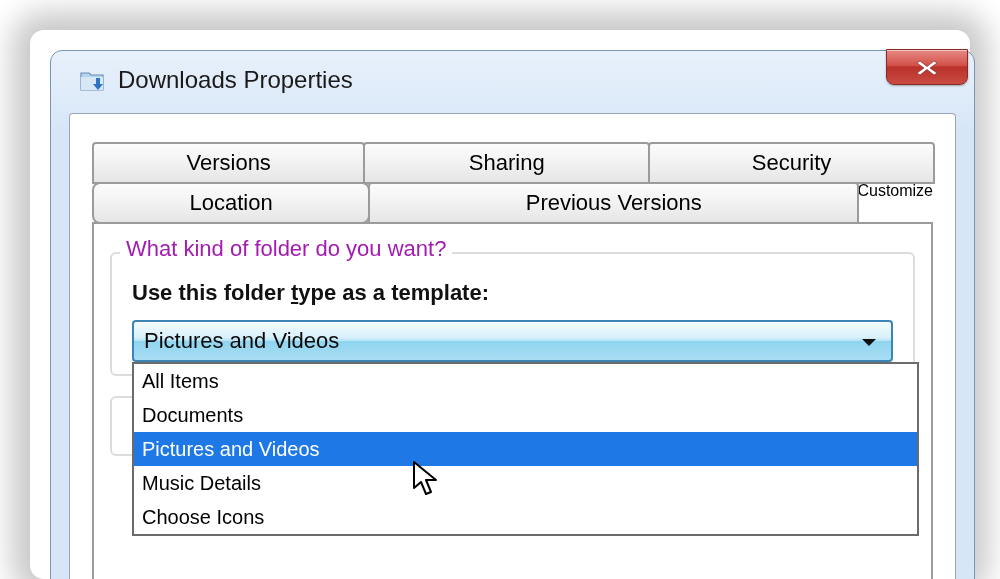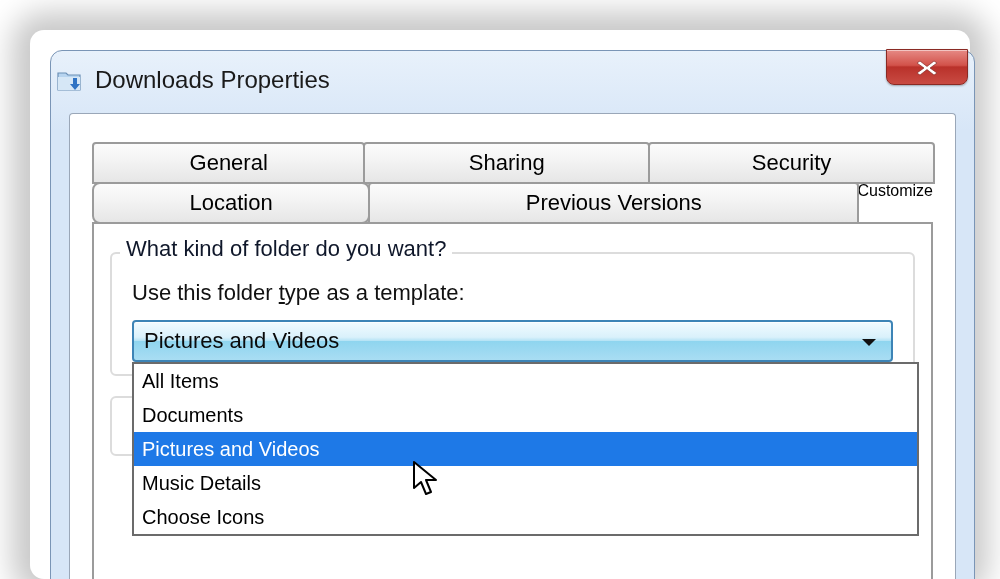--- a/index.html
+++ b/index.html
@@ -39,21 +39,21 @@
       background: linear-gradient(180deg, #e8f1fb 0%, #d7e6f7 80px, #d7e6f7 100%);
       border: 1px solid #7a95b6;
       overflow: visible;
       z-index: 1;
     }
 
     .titlebar {
       display: flex;
       align-items: center;
       height: 58px;
-      padding: 0 4px;
+      padding: 0 27px;
       position: relative;
     }
 
     .titlebar .icon {
       width: 28px;
       height: 28px;
       margin-right: 12px;
       display: flex;
       align-items: center;
       justify-content: center;
@@ -154,27 +154,28 @@
       position: relative;
     }
 
     .groupbox .legend {
       position: absolute;
       top: -18px;
       left: 8px;
       background: #ffffff;
       padding: 0 6px;
       font-size: 22px;
-      color: #0f172a;
+      color: #a21caf;
     }
 
     .label {
       font-size: 22px;
       margin-bottom: 14px;
       color: #111;
+      font-weight: bold;
     }
 
     .label .underline {
       text-decoration: underline;
     }
 
     
     .combo {
       height: 42px;
       width: 100%;
@@ -267,21 +268,21 @@
         <path d="M9 3 L16 8.5 L23 3 L26 5 L19 10 L26 15 L23 17 L16 11.5 L9 17 L6 15 L13 10 L6 5 Z" fill="#ffffff" stroke="#7a1f1a" stroke-width="0.6"></path>
       </svg>
     </div>
   </div>
 
   <div class="client">
 
     <div class="tabrows">
       <div class="tabrow top">
         <div class="tab t1">
-            <span>General</span>
+            <span>Versions</span>
           </div>
         <div class="tab t2">
             <span>Sharing</span>
           </div>
         <div class="tab t3">
             <span>Security</span>
           </div>
       </div>
       <div class="tabrow bottom">
         <div class="tab b1">

